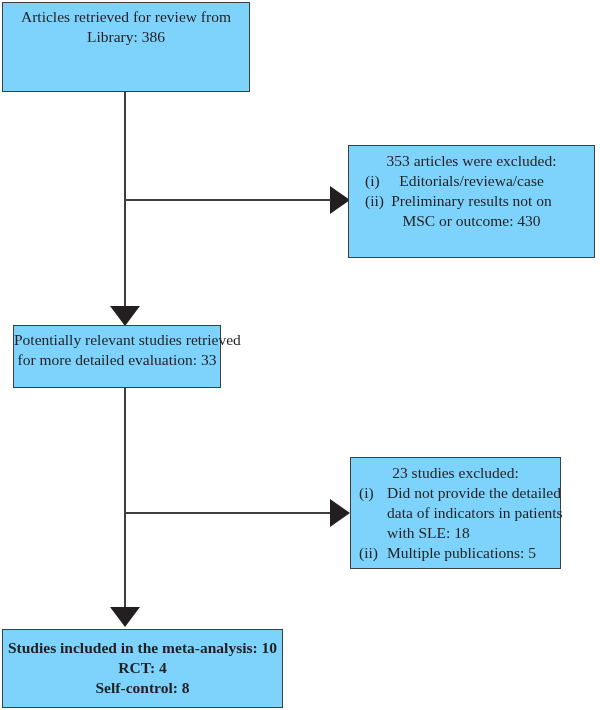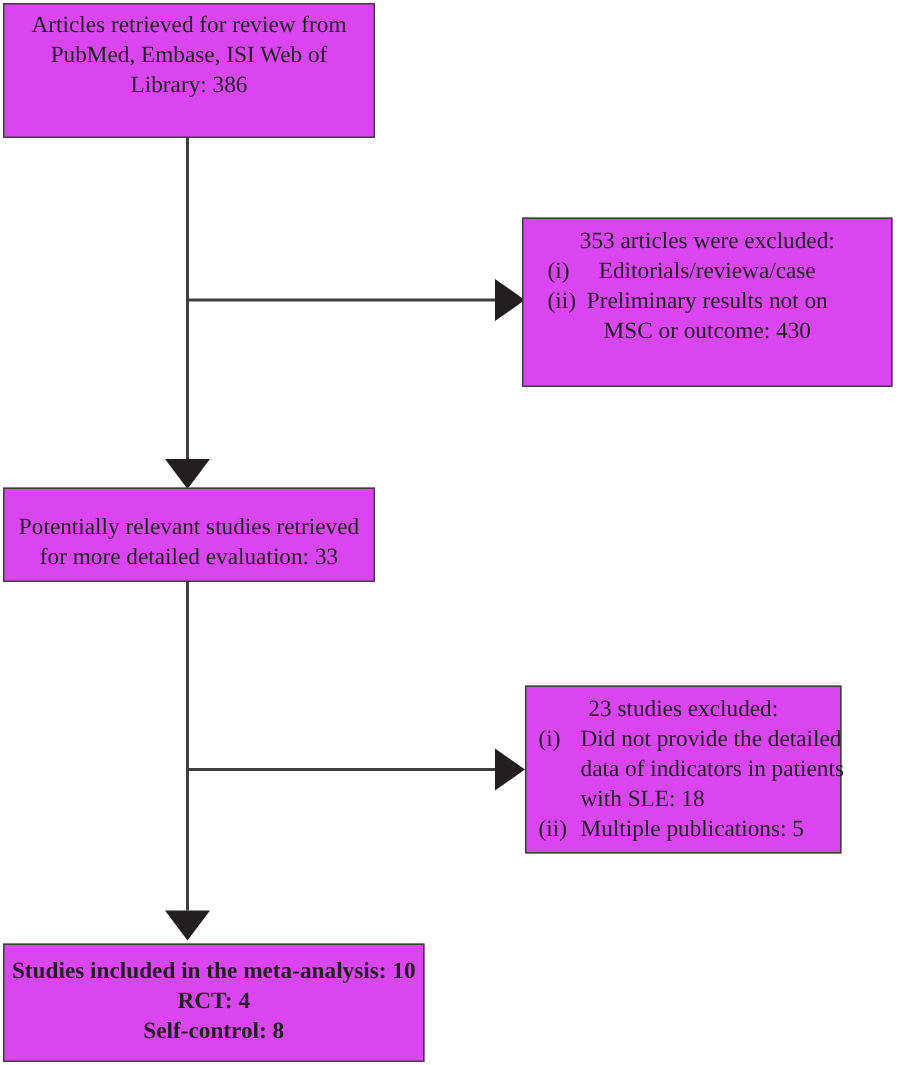--- a/index.html
+++ b/index.html
@@ -13,21 +13,21 @@
     height: 710px;
     background: #ffffff;
     font-family: "Liberation Serif", "DejaVu Serif", serif;
     color: #221f20;
     overflow: hidden;
   }
   .box {
     position: absolute;
     box-sizing: border-box;
     border: 1.5px solid #3f3f3f;
-    background: #d946ef;
+    background: #7dd3fc;
     font-size: 15.5px;
     line-height: 20px;
   }
   .center { text-align: center; }
   .ln { white-space: nowrap; }
   .vline {
     position: absolute;
     width: 1.5px;
     background: #3f3f3f;
   }
@@ -57,21 +57,20 @@
   .items-left .item { text-align: left; padding-left: 36px; }
   .items-left .item .marker { left: 8px; }
 </style>
 </head>
 <body>
 
 <div class="canvas">
 
   <div class="box center" style="left:2px; top:2px; width:248px; height:90px; padding-top:4px;">
     <div class="ln">Articles retrieved for review from</div>
-    <div class="ln">PubMed, Embase, ISI Web of</div>
     <div class="ln">Library: 386</div>
   </div>
 
   <div class="vline" style="left:124px; top:92px; height:214px;"></div>
   <div class="arrow-down" style="left:110px; top:306px;"></div>
 
   <div class="hline" style="left:125px; top:199px; width:205px;"></div>
   <div class="arrow-right" style="left:330px; top:186px;"></div>
 
   <div class="box items-centered" style="left:348px; top:145px; width:247px; height:113px; padding-top:5px;">
@@ -80,21 +79,21 @@
       <span class="marker">(i)</span>
       <div class="ln">Editorials/reviewa/case</div>
     </div>
     <div class="item">
       <span class="marker">(ii)</span>
       <div class="ln">Preliminary results not on</div>
       <div class="ln">MSC or outcome: 430</div>
     </div>
   </div>
 
-  <div class="box center" style="left:2px; top:325px; width:248px; height:63px; padding-top:16px;">
+  <div class="box center" style="left:13px; top:325px; width:208px; height:63px; padding-top:4px;">
     <div class="ln">Potentially relevant studies retrieved</div>
     <div class="ln">for more detailed evaluation: 33</div>
   </div>
 
   <div class="vline" style="left:124px; top:388px; height:219px;"></div>
   <div class="arrow-down" style="left:110px; top:607px;"></div>
 
   <div class="hline" style="left:125px; top:512px; width:205px;"></div>
   <div class="arrow-right" style="left:330px; top:499px;"></div>
 

